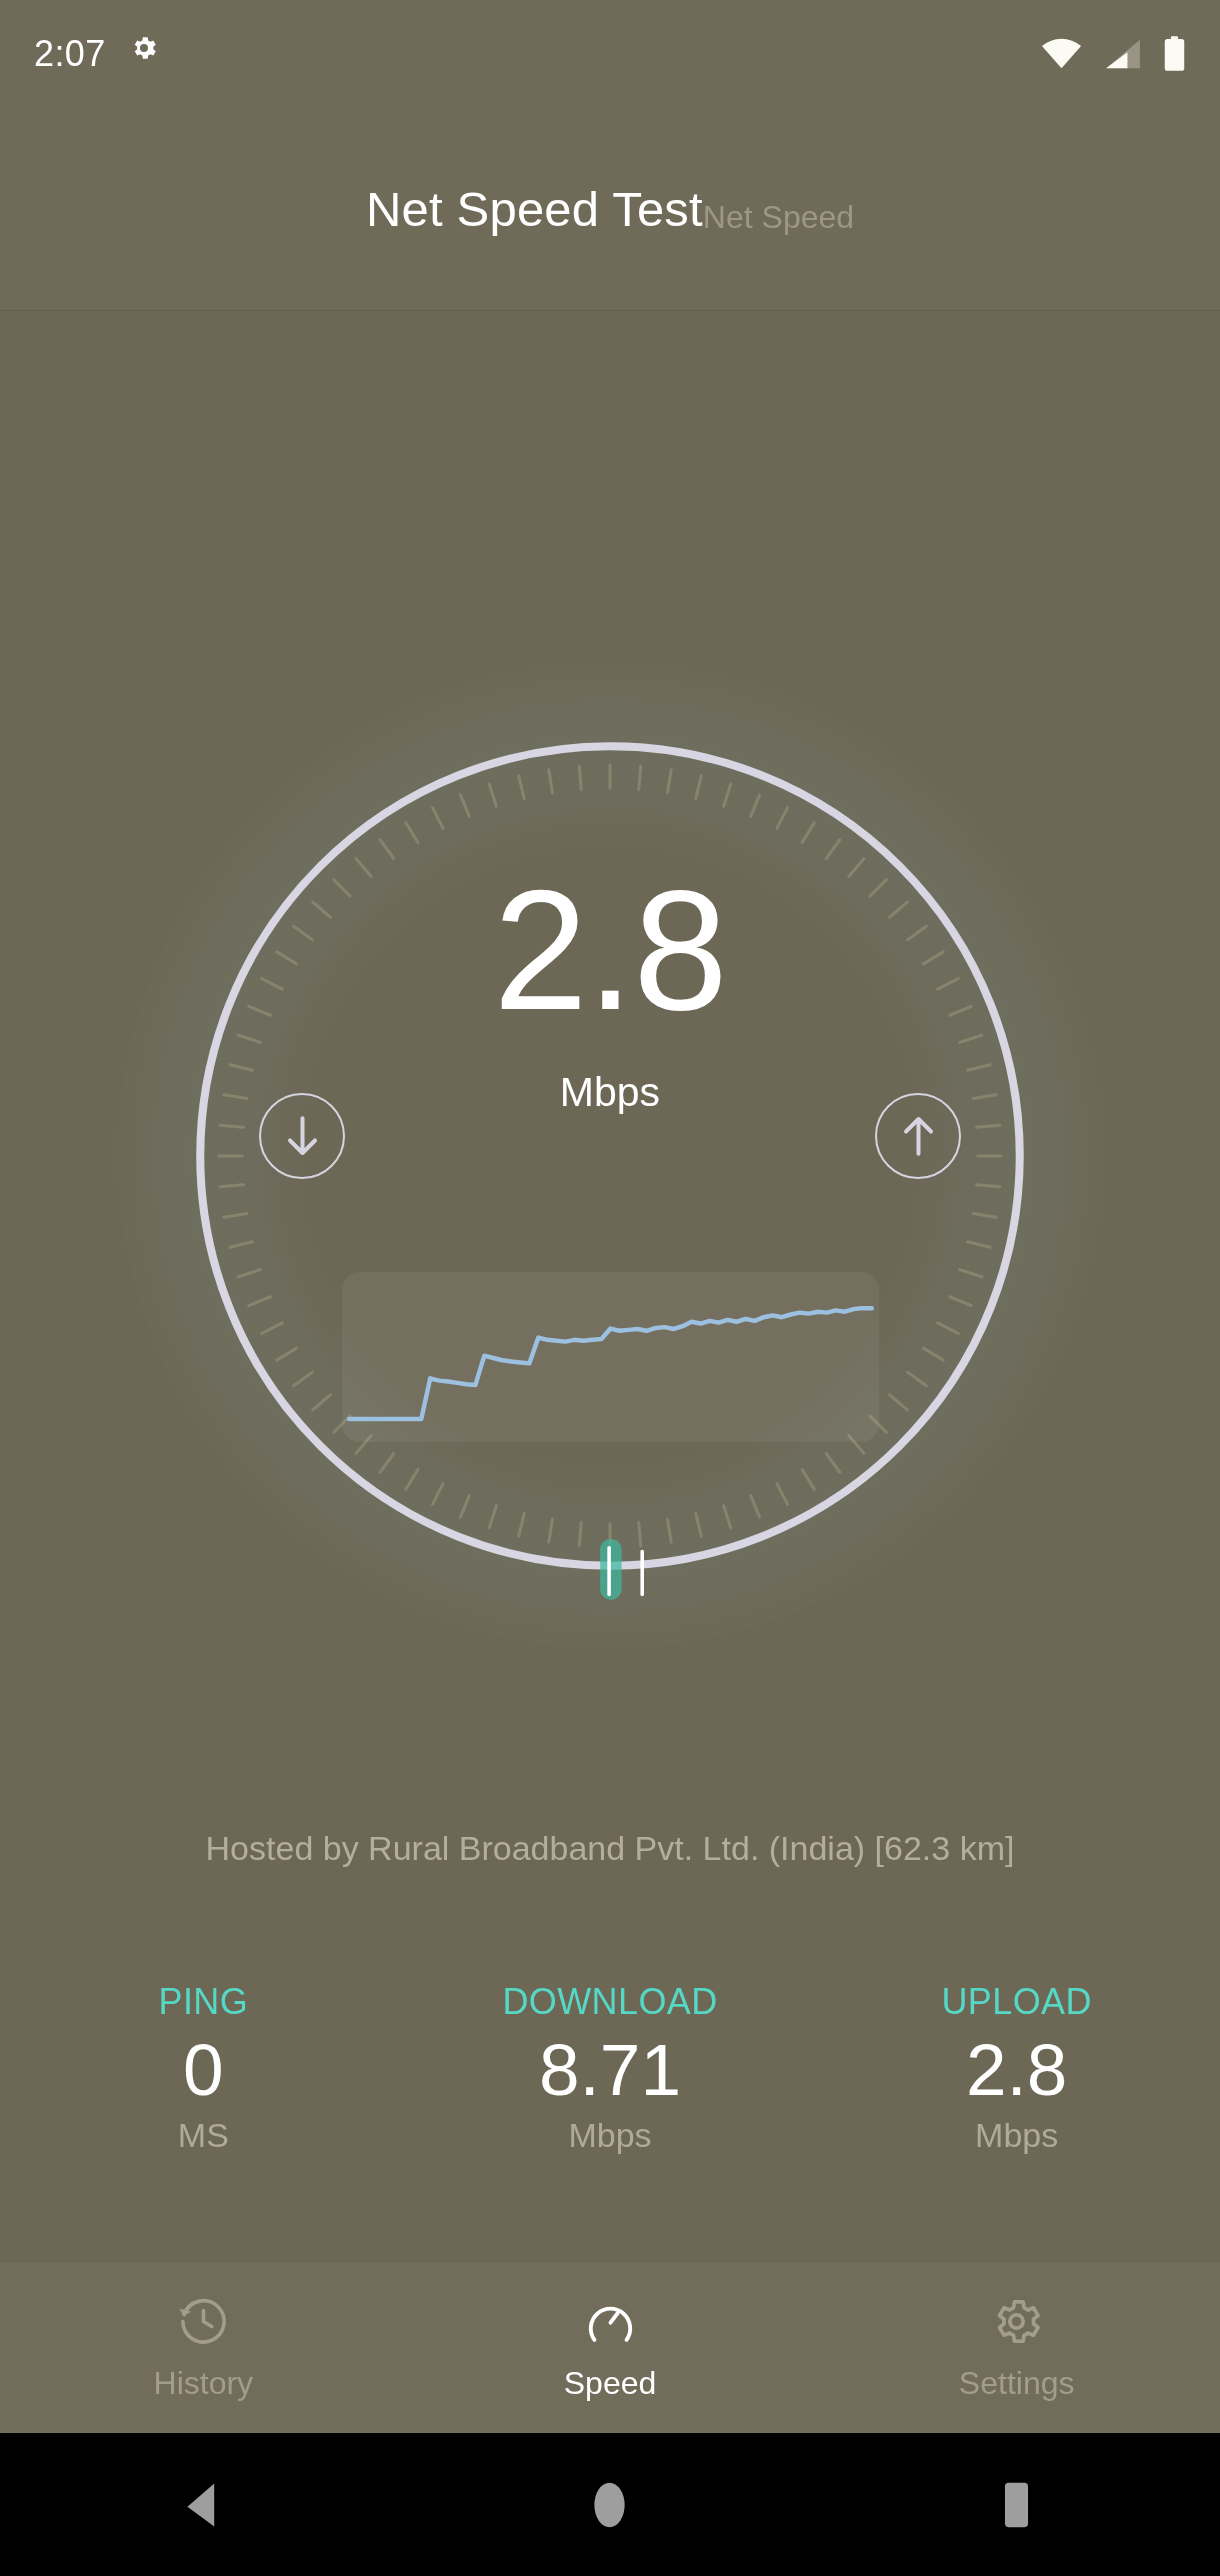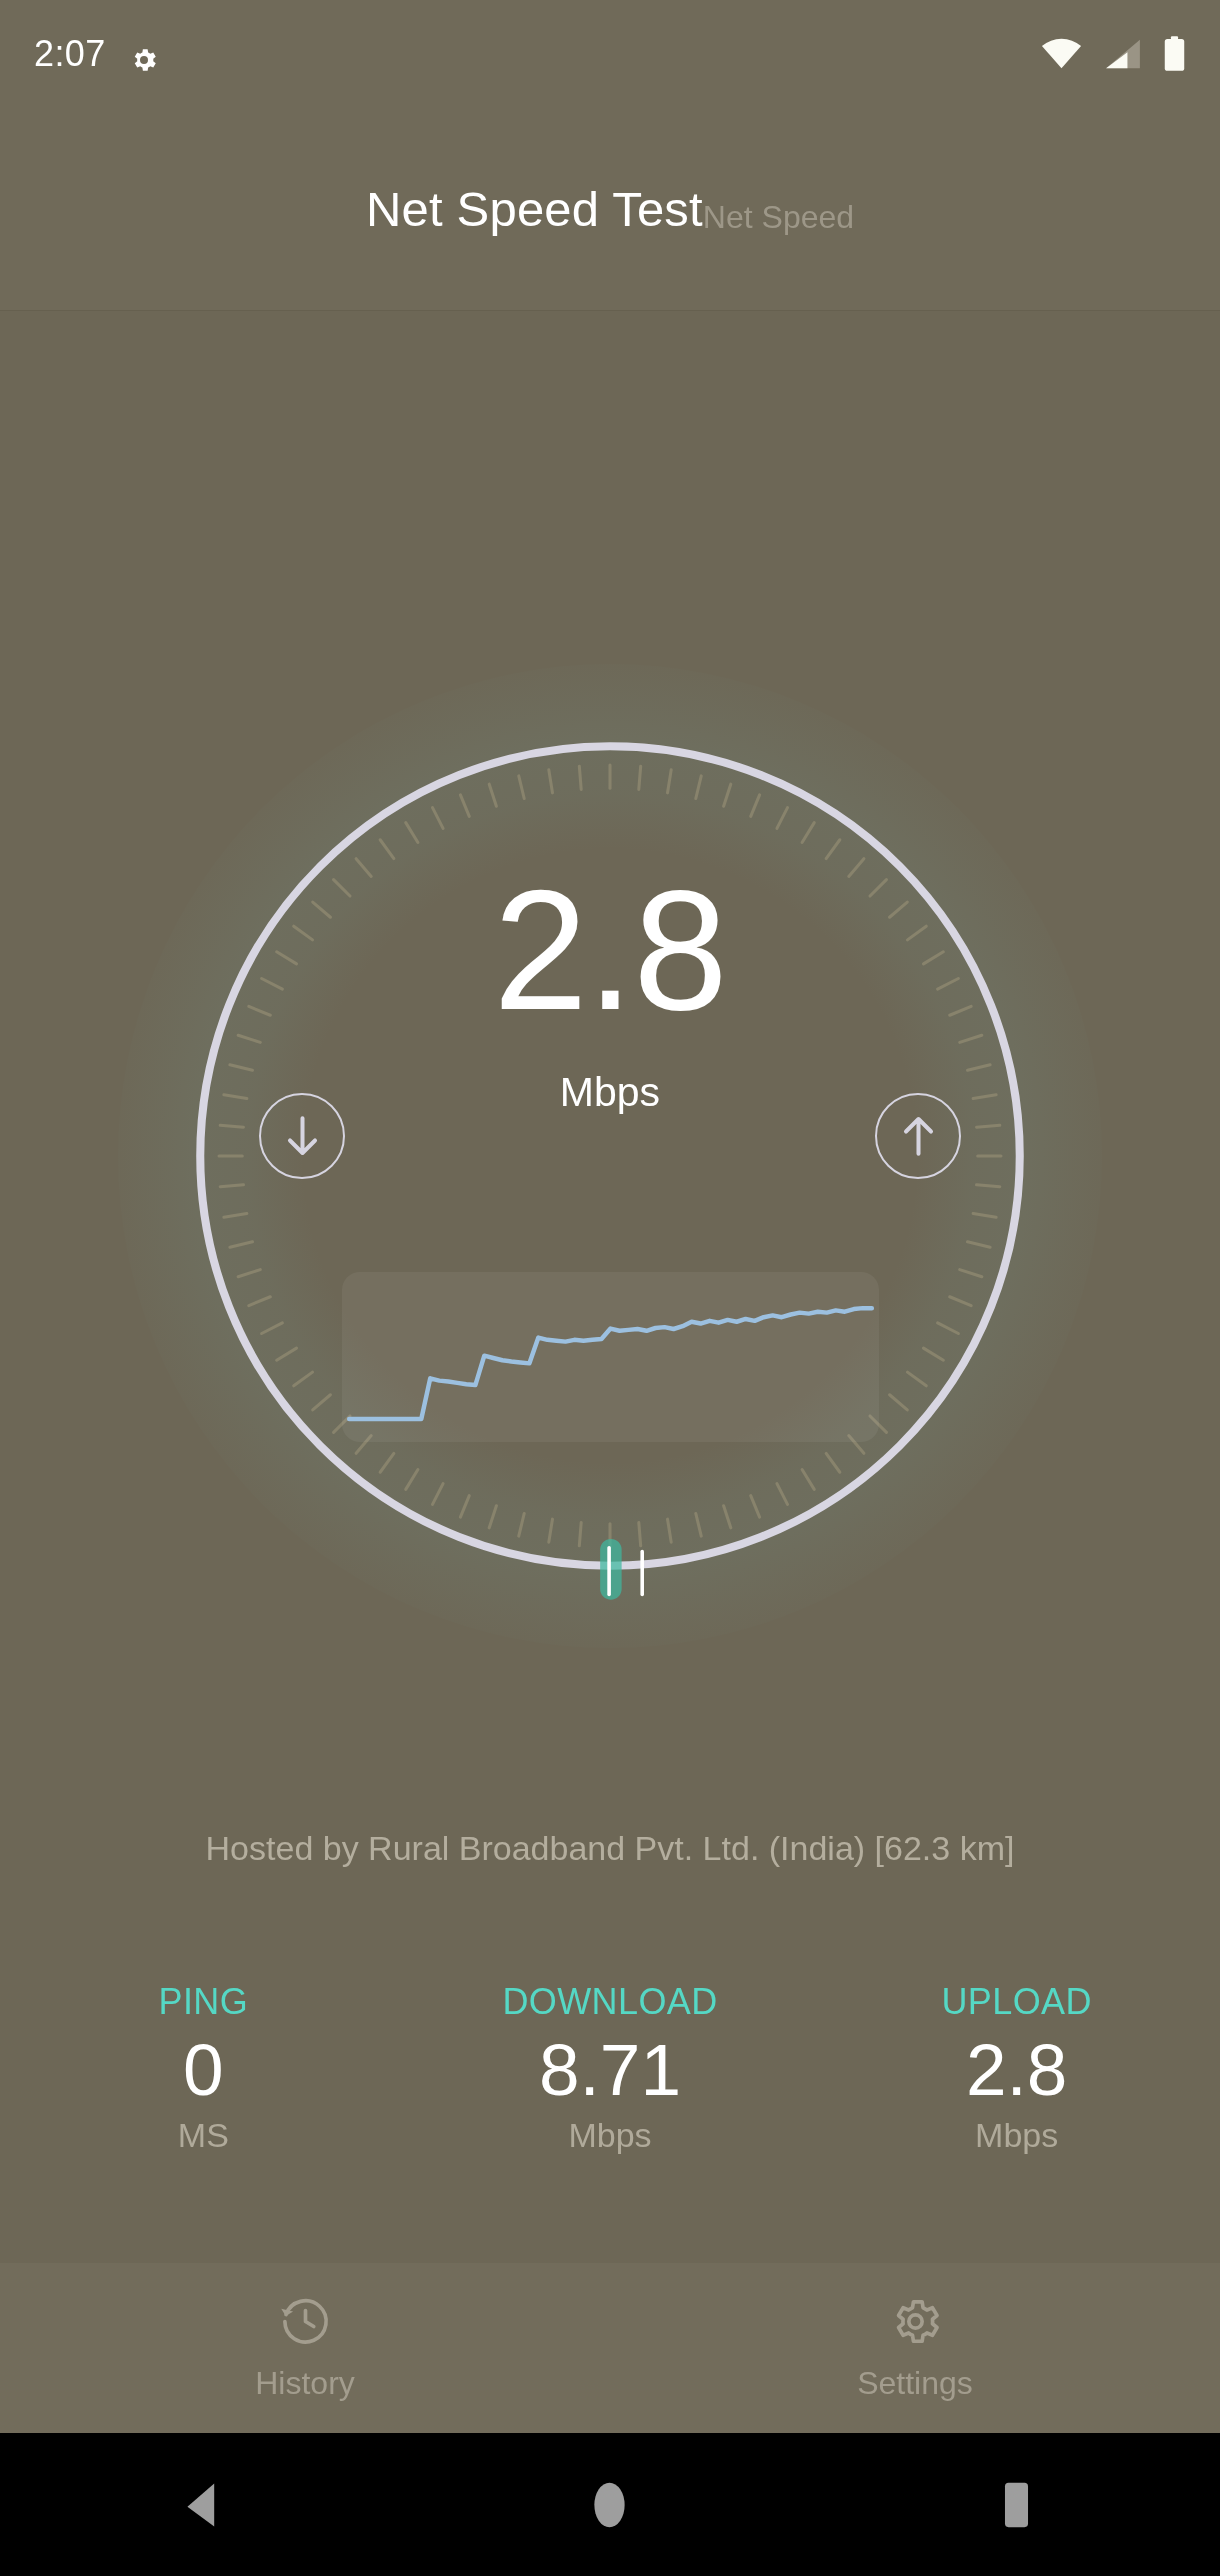--- a/index.html
+++ b/index.html
@@ -15,21 +15,21 @@
     background:#6d6756;
   }
 
   
   .statusbar {
     position:absolute; top:0; left:0; width:1220px; height:107px;
     background:#706a59;
     display:flex; align-items:center;
     padding:0 34px;
   }
-  .sb-left { display:flex; align-items:flex-end; gap:23px; }
+  .sb-left { display:flex; align-items:flex-start; gap:23px; }
   .sb-clock { color:#ffffff; font-size:36px; letter-spacing:0.4px; }
   .sb-gear { width:30px; height:30px; display:block; }
   .sb-right { margin-left:auto; display:flex; align-items:center; gap:21.5px; }
   .sb-right svg { display:block; }
 
   
   .header {
     position:absolute; top:107px; left:0; width:1220px; height:204px;
     background:#706a59;
     border-bottom:1.8px solid #66604f;
@@ -331,20 +331,29 @@
       <span>
         <svg class="nav-icon" viewBox="0 0 24 24" fill="none" stroke="#a39d8e" stroke-width="1.6" stroke-linecap="round" stroke-linejoin="round">
           <path d="M3.5 9A9 9 0 1 1 3 12"></path>
           <path d="M1.4 6.4 L3.4 9.6 L6.6 7.6 Z" fill="#a39d8e" stroke="none"></path>
           <path d="M12 7.2 L12 12 L15.6 14.2"></path>
         </svg>
       </span>
       <span class="nav-label">History</span>
     </div>
 
+    <div class="nav-item active">
+      <span>
+        <svg class="nav-icon" viewBox="0 0 24 24" fill="none" stroke="#ffffff" stroke-width="1.7" stroke-linecap="round" stroke-linejoin="round">
+          <path d="M5 20 A8.6 8.6 0 1 1 19 20"></path>
+          <path d="M12 12.5 L15.1 8.4"></path>
+        </svg>
+      </span>
+      <span class="nav-label">Speed</span>
+    </div>
 
     <div class="nav-item">
       <span>
         <svg class="nav-icon" viewBox="0 0 24 24" fill="none" stroke="#a39d8e" stroke-width="1.6" stroke-linejoin="round">
           <path d="M19.4 13a7.8 7.8 0 000-2l2-1.6-2-3.4-2.4 1a7.6 7.6 0 00-1.7-1l-.4-2.6h-3.8l-.4 2.6a7.6 7.6 0 00-1.7 1l-2.4-1-2 3.4L6.6 11a7.8 7.8 0 000 2l-2 1.6 2 3.4 2.4-1a7.6 7.6 0 001.7 1l.4 2.6h3.8l.4-2.6a7.6 7.6 0 001.7-1l2.4 1 2-3.4z"></path>
           <circle cx="12" cy="12" r="2.9"></circle>
         </svg>
       </span>
       <span class="nav-label">Settings</span>
     </div>

